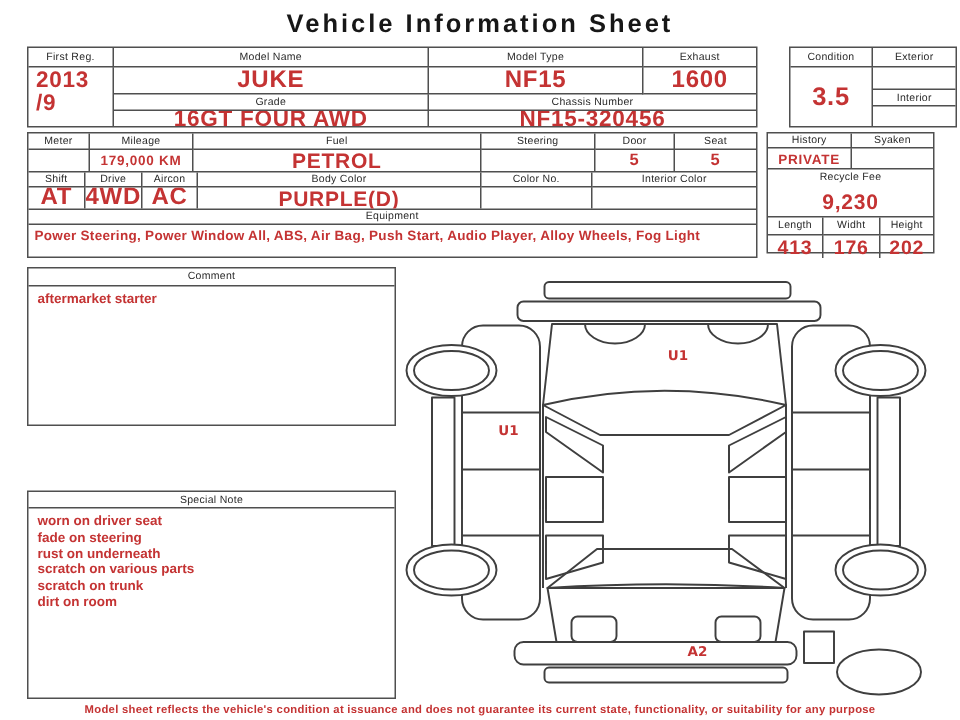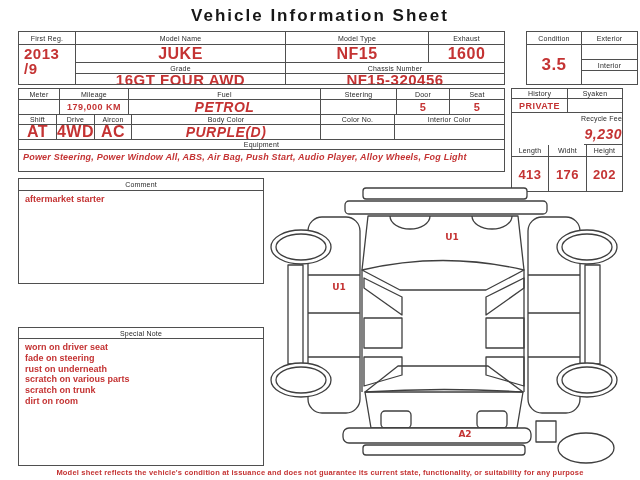--- a/index.html
+++ b/index.html
@@ -8,21 +8,21 @@
   .title{position:absolute;left:0;top:6px;width:640px;text-align:center;
          font-size:17px;font-weight:bold;letter-spacing:2px;color:#171717;}
   .box{position:absolute;border:1px solid #4f4f4f;box-sizing:border-box;background:#fff;}
   .grid{display:grid;width:100%;height:100%;box-sizing:border-box;}
   .cell{display:flex;align-items:center;justify-content:center;box-sizing:border-box;
         overflow:hidden;white-space:nowrap;}
   .b-r{border-right:1px solid #4f4f4f;}
   .b-b{border-bottom:1px solid #4f4f4f;}
   .lab{font-size:7px;color:#2a2a2a;letter-spacing:0.2px;}
   .val{color:#c43333;font-weight:bold;letter-spacing:0.5px;}
-  .fs17{font-size:17px;} .fs16{font-size:16px;} .fs15{font-size:15px;} .fs14{font-size:14px;font-style:italic;}
+  .fs17{font-size:17px;} .fs16{font-size:16px;} .fs15{font-size:15px;} .fs14{font-size:14px;}
   .fs13{font-size:13px;} .fs12{font-size:16px;} .fs11{font-size:11px;} .fs9{font-size:9px;}
   .stack{display:flex;flex-direction:column;width:100%;height:100%;box-sizing:border-box;}
   .firstreg{flex-direction:column;align-items:flex-start;justify-content:flex-start;
             padding:1px 0 0 5px;line-height:1.0;}
   .equip-text{display:block;color:#c43333;font-weight:bold;font-size:9px;line-height:1.2;
               padding:2px 4px;letter-spacing:0.2px;white-space:normal;text-align:left;}
   .note-text{color:#c43333;font-weight:bold;font-size:9px;line-height:1.2;
              padding:3px 6px;text-align:left;}
   .hdr-strip{display:flex;align-items:center;justify-content:center;}
   .footer{position:absolute;left:0;top:468px;width:640px;text-align:center;
@@ -92,33 +92,33 @@
       <div class="cell lab b-r b-b">Color No.</div>
       <div class="cell lab b-b">Interior Color</div>
       <div class="cell val fs12 b-r">AT</div>
       <div class="cell val fs12 b-r">4WD</div>
       <div class="cell val fs12 b-r">AC</div>
       <div class="cell val fs14 b-r">PURPLE(D)</div>
       <div class="cell val b-r"></div>
       <div class="cell val"></div>
     </div>
     <div class="hdr-strip lab b-b" style="height:9px;flex:none;">Equipment</div>
-    <div class="equip-text" style="flex:1;font-style:italic;">Power Steering, Power Window  All, ABS, Air Bag, Push Start, Audio Player, Alloy Wheels, Fog Light</div>
-  </div>
-
-  <div class="box stack" style="left:511px;top:88px;width:112px;height:104px;align-items:flex-end;">
+    <div class="equip-text" style="flex:1;">Power Steering, Power Window  All, ABS, Air Bag, Push Start, Audio Player, Alloy Wheels, Fog Light</div>
+  </div>
+
+  <div class="box stack" style="left:511px;top:88px;width:112px;height:81px;">
     <div class="grid b-b" style="height:24px;flex:none;grid-template-columns:56px 1fr;grid-template-rows:10px 1fr;">
       <div class="cell lab b-r b-b">History</div>
       <div class="cell lab b-b">Syaken</div>
       <div class="cell val fs9 b-r">PRIVATE</div>
       <div class="cell val fs9"></div>
     </div>
     <div class="hdr-strip lab" style="height:10px;flex:none;">Recycle Fee</div>
     <div class="cell val fs14 b-b" style="height:22px;flex:none;">9,230</div>
-    <div class="grid" style="flex:1;grid-template-columns:37px 38px 1fr;grid-template-rows:12px 1fr;margin-left:17px;">
+    <div class="grid" style="flex:1;grid-template-columns:37px 38px 1fr;grid-template-rows:12px 1fr;">
       <div class="cell lab b-r b-b">Length</div>
       <div class="cell lab b-r b-b">Widht</div>
       <div class="cell lab b-b">Height</div>
       <div class="cell val fs13 b-r">413</div>
       <div class="cell val fs13 b-r">176</div>
       <div class="cell val fs13">202</div>
     </div>
   </div>
 
   <div class="box stack" style="left:18px;top:178px;width:246px;height:106px;">

